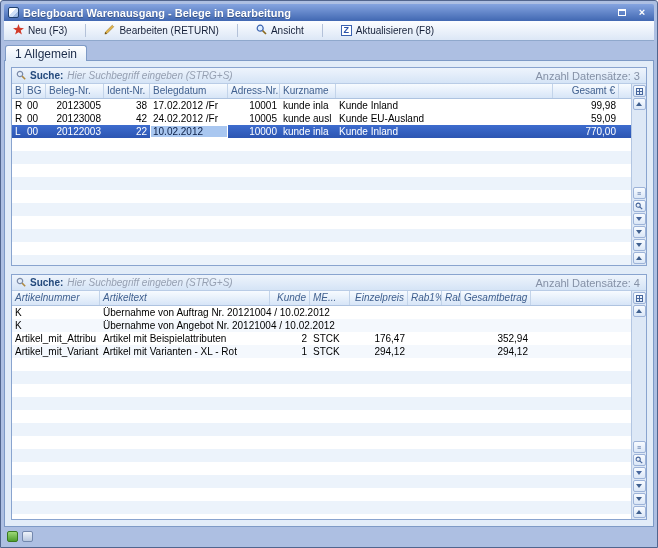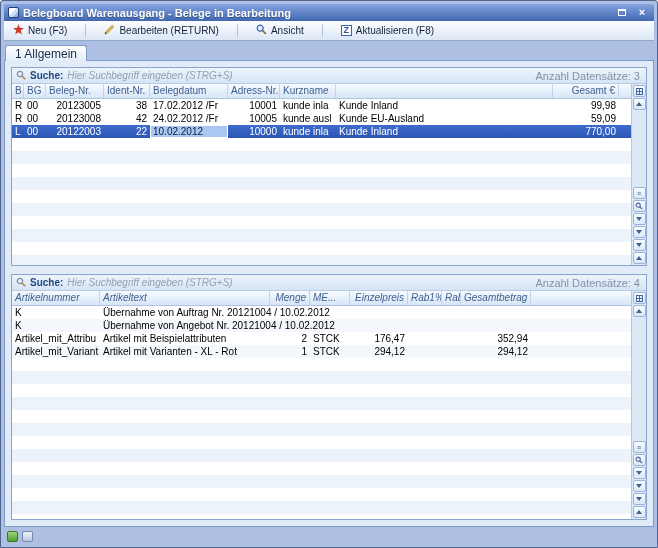--- a/index.html
+++ b/index.html
@@ -261,21 +261,21 @@
             </svg></span>
         <span class="search-label">Suche:</span>
         <input class="search-input" type="text" placeholder="Hier Suchbegriff eingeben (STRG+S)" style="">
         <span class="count">Anzahl Datensätze: 4</span>
       </div>
       <div class="gridwrap">
         <div class="gridarea">
           <div class="row head lower-head">
             <span class="cell l0">Artikelnummer</span>
             <span class="cell l1">Artikeltext</span>
-            <span class="cell l2 r">Menge</span>
+            <span class="cell l2 r">Kunde</span>
             <span class="cell l3">ME...</span>
             <span class="cell l4 r">Einzelpreis</span>
             <span class="cell l5 r">Rab1%</span>
             <span class="cell l6 r">Rab2%</span>
             <span class="cell l7 r">Gesamtbetrag</span>
             <span class="cell lfill"></span>
           </div>
 
           <div class="row">
             <span class="cell l0">K</span>

